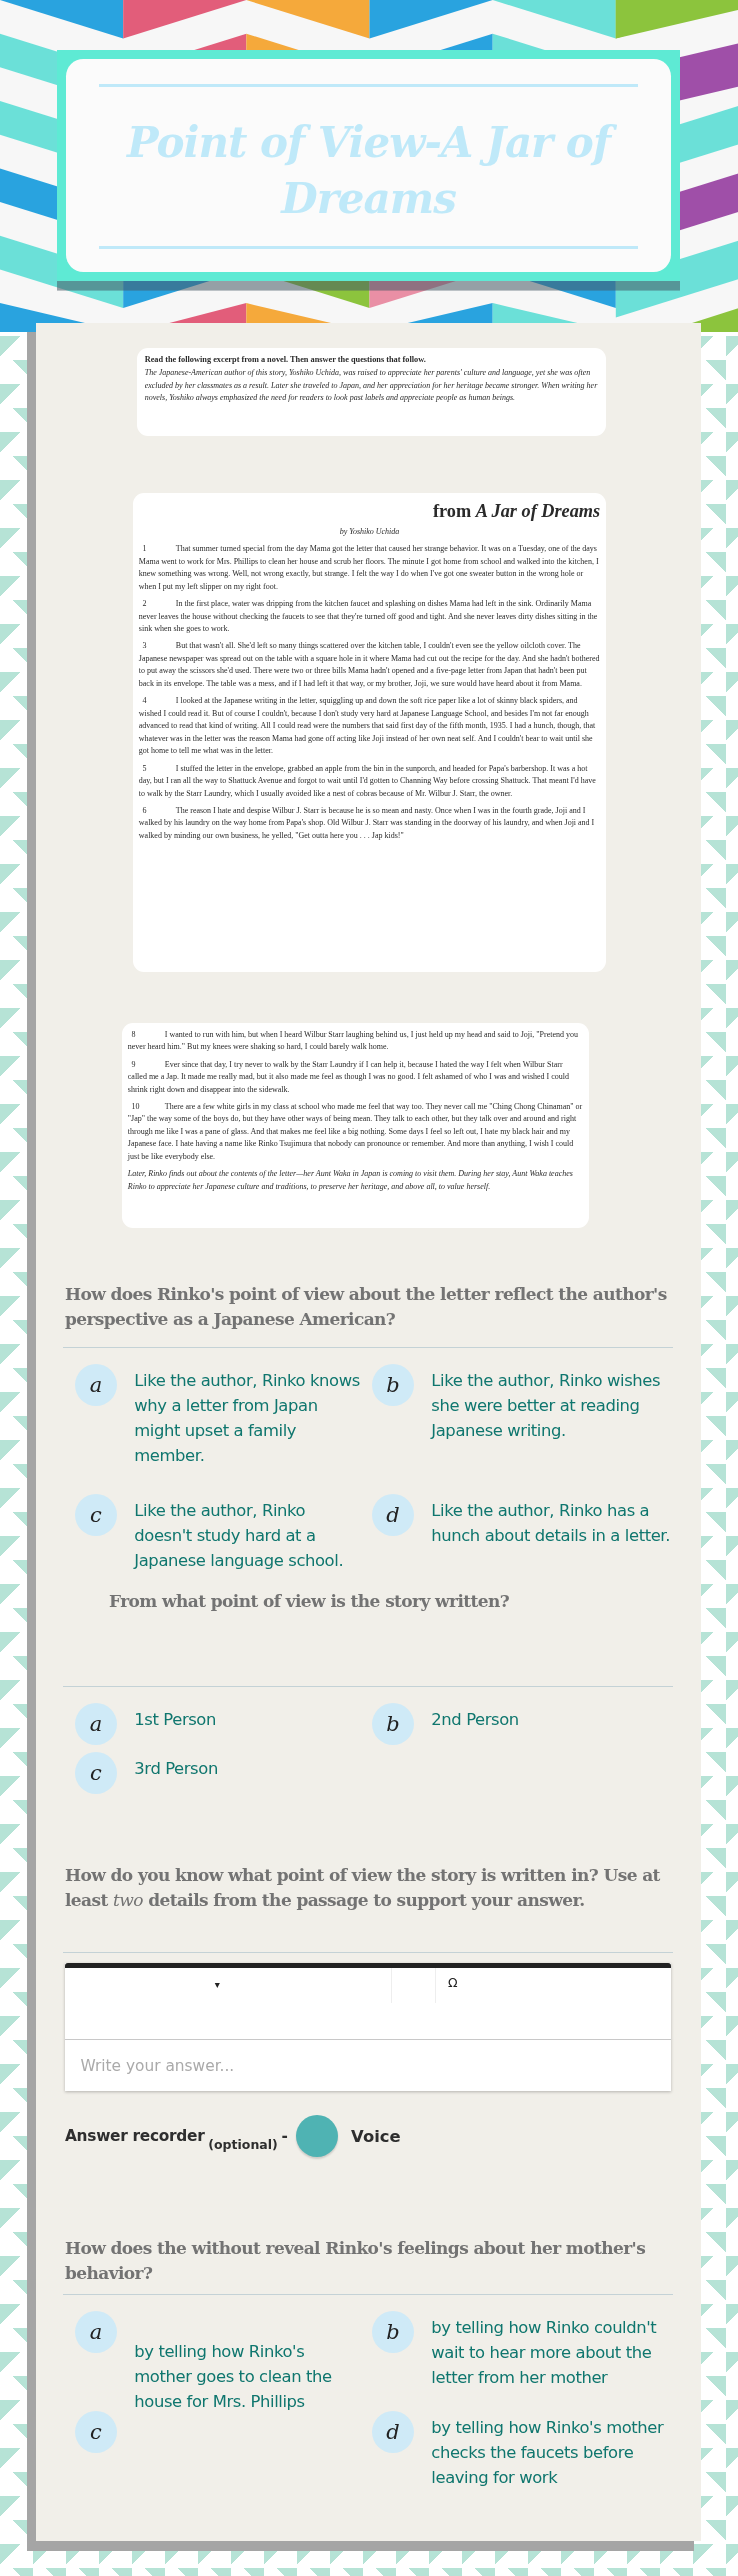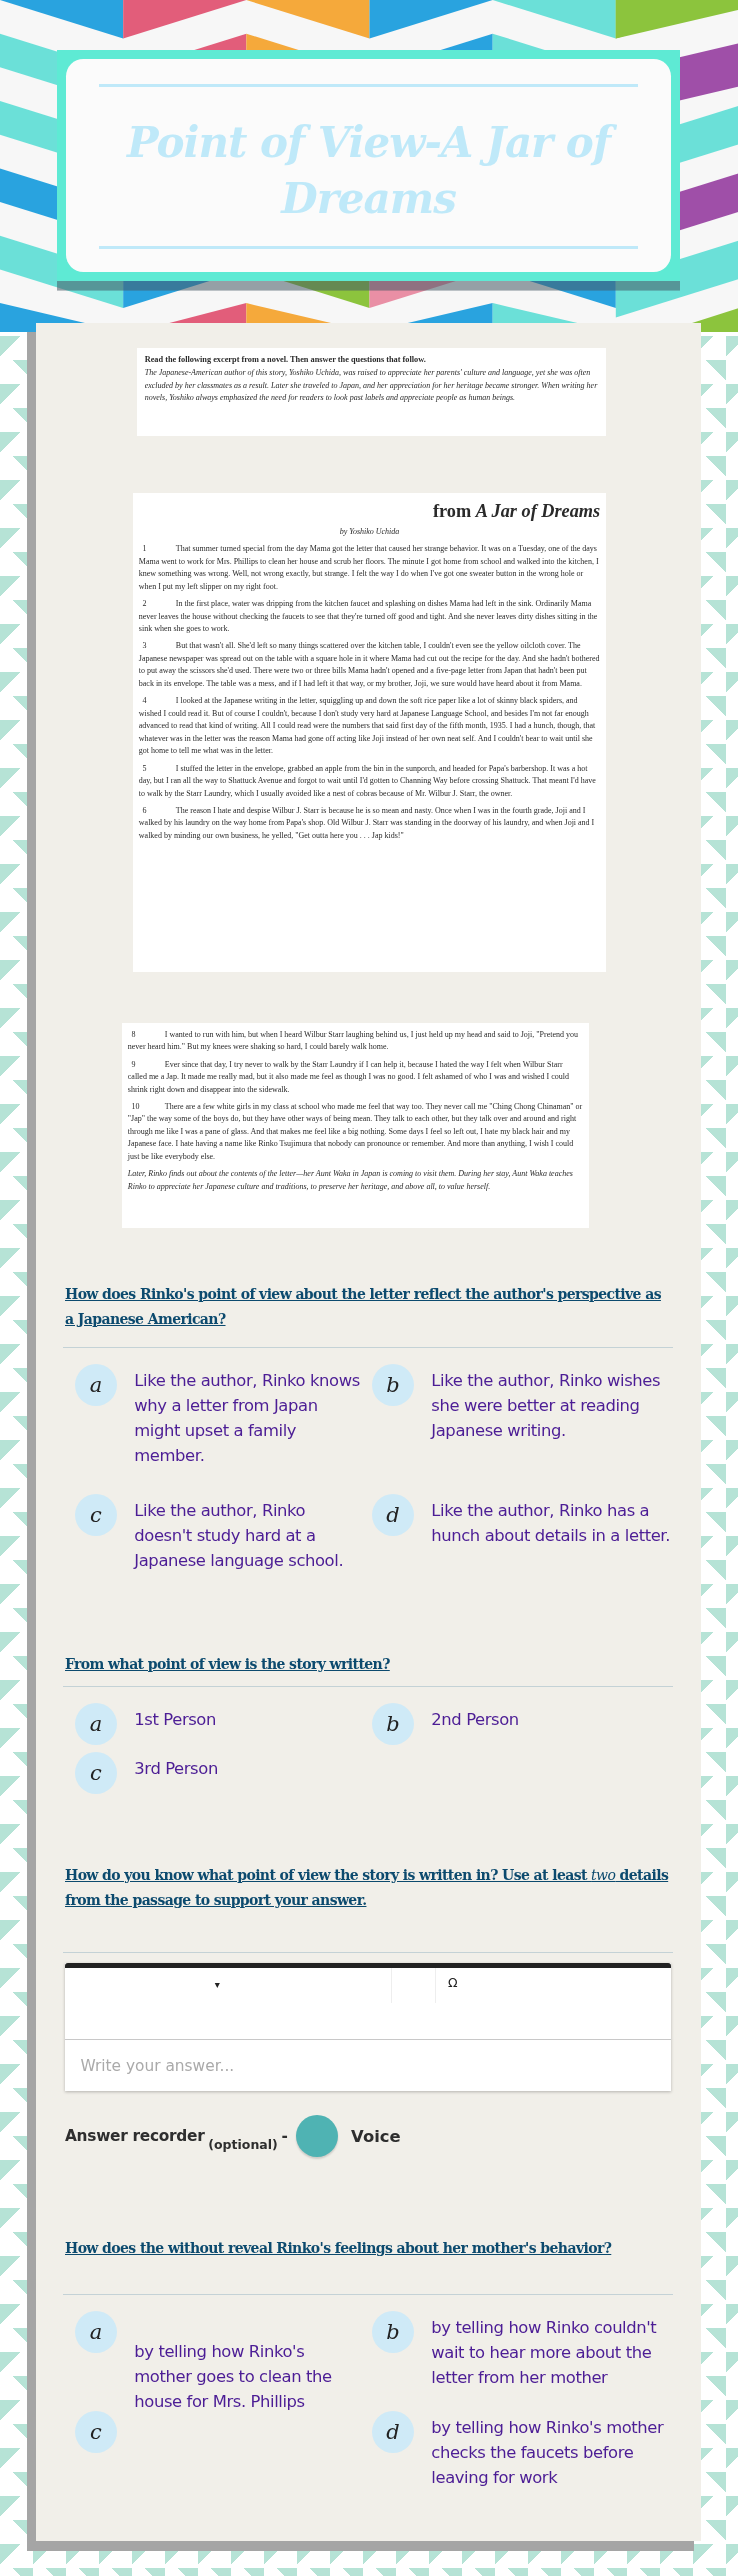--- a/index.html
+++ b/index.html
@@ -56,45 +56,45 @@
   .panel {
     position: absolute; left: 36px; top: 323px; width: 665px; height: 2218px;
     background: #f1efe9;
   }
 
   
   .doc-box {
     position: absolute; background: #ffffff;
     font-family: "Liberation Serif", serif;
     color: #2a2a2a;
+    border-radius: 11px;
   }
   .intro-box { left: 137px; top: 348px; width: 469px; height: 88px; padding: 6.7px 7.7px; }
   .intro-box .instr { font-weight: bold; font-size: 8.3px; margin-bottom: 3.8px; }
   .intro-box .italic { font-style: italic; font-size: 8px; line-height: 12.3px; }
 
   .story-box { left: 133px; top: 493px; width: 473px; height: 479px; padding: 5.8px 5.8px; }
   .story-title { text-align: right; font-size: 18.3px; font-weight: bold; line-height: 25px; }
   .story-title i { font-style: italic; }
   .story-author { text-align: center; font-style: italic; font-size: 8px; margin: 2.9px 0 7.7px; }
   .para { font-size: 8px; line-height: 12.5px; margin-bottom: 4.8px; }
   .para .num { display: inline-block; width: 37px; padding-left: 3.8px; }
 
   .story-box2 { left: 122px; top: 1023px; width: 467px; height: 205px; padding: 5.8px 5.8px; }
   .para-italic { font-style: italic; font-size: 8px; line-height: 12.5px; }
 
   
   .q-title {
     position: absolute; left: 65px; width: 606px;
     font-family: "DejaVu Serif", serif;
     font-weight: bold;
-    color: #0c4a6e;
-    font-size: 14px;
+    color: #737373;
+    font-size: 17px;
     line-height: 25px;
     letter-spacing: -0.6px;
-    text-decoration: underline;
   }
   .q-title i { font-style: italic; font-weight: normal; }
   .q-rule {
     position: absolute; left: 63px; width: 610px; height: 1px; background: #c4d2d6;
   }
   .choice {
     position: absolute; width: 298px;
     display: flex; align-items: flex-start;
     cursor: pointer;
   }
@@ -105,21 +105,21 @@
     font-family: "DejaVu Serif", serif;
     font-style: italic;
     font-size: 21px;
     color: #222;
     margin-right: 17.3px;
   }
   .choice-text {
     font-family: "DejaVu Sans", sans-serif;
     font-size: 16.4px;
     line-height: 25px;
-    color: #4c1d95;
+    color: #0f766e;
     letter-spacing: -0.4px;
     padding-top: 3.8px;
   }
 
   
   .editor {
     position: absolute; left: 65px; top: 1963px; width: 606px; height: 128px;
     background: #fff;
     box-shadow: 0 1px 2.9px rgba(0,0,0,0.25);
   }
@@ -268,21 +268,21 @@
 </div>
 <div class="choice" style="left:75px; top:1494px;">
   <div class="choice-letter">c</div>
   <div class="choice-text" style="width:229px;">Like the author, Rinko doesn't study hard at a Japanese language school.</div>
 </div>
 <div class="choice" style="left:372px; top:1494px;">
   <div class="choice-letter">d</div>
   <div class="choice-text" style="width:239px;">Like the author, Rinko has a hunch about details in a letter.</div>
 </div>
 
-<div class="q-title" style="top:1652px;">From what point of view is the story written?</div>
+<div class="q-title" style="top:1589px;margin-left:44px;">From what point of view is the story written?</div>
 <div class="q-rule" style="top:1686px;"></div>
 
 <div class="choice" style="left:75px; top:1703px;">
   <div class="choice-letter">a</div>
   <div class="choice-text">1st Person</div>
 </div>
 <div class="choice" style="left:372px; top:1703px;">
   <div class="choice-letter">b</div>
   <div class="choice-text">2nd Person</div>
 </div>

